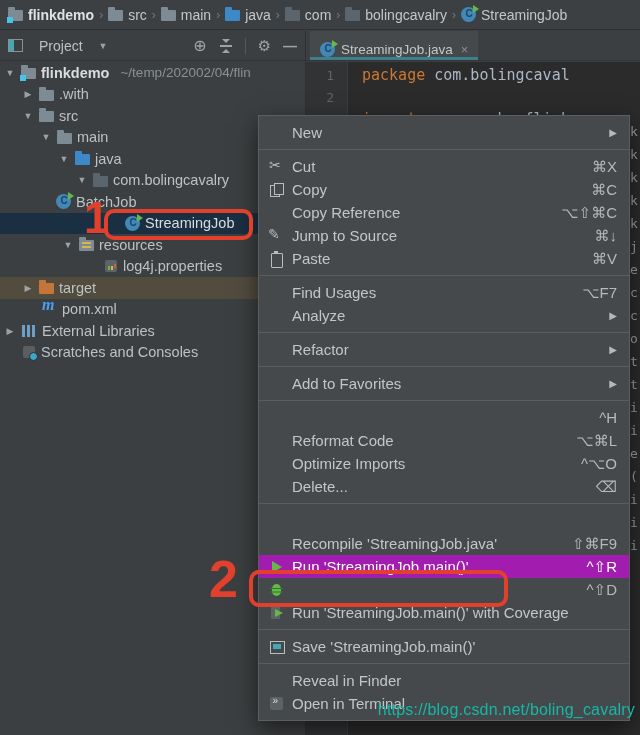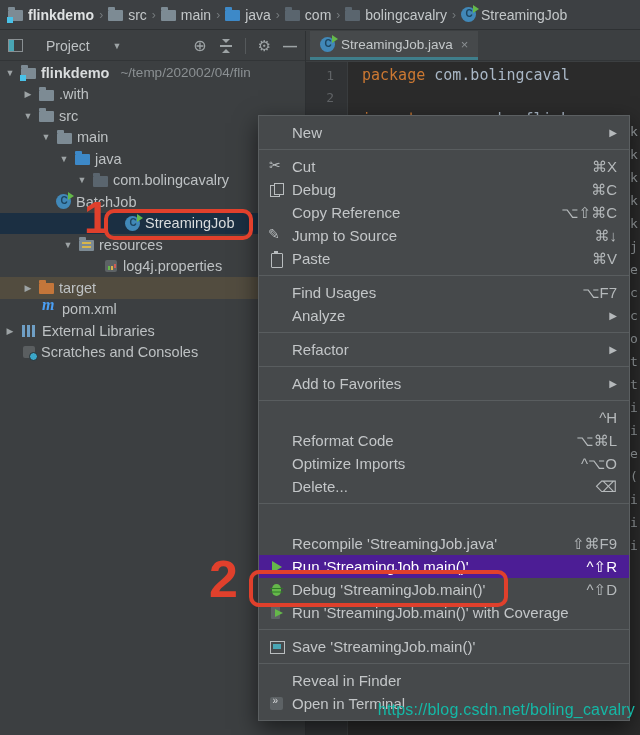--- a/index.html
+++ b/index.html
@@ -11,40 +11,40 @@
   
   .topbar { position:absolute; top:0; left:0; right:0; height:30px;
     background:#3d4043; border-bottom:1px solid #2e3133;
     display:flex; align-items:center; padding-left:8px; font-size:14px; }
   .crumb { display:flex; align-items:center; gap:5px; white-space:nowrap; }
   .crumb .lbl { color:#c3c7c9; }
   .crumb.first .lbl { font-weight:bold; color:#dfe2e3; }
   .crumb-sep { color:#74797c; margin:0 5px; font-size:12px; }
   
   .phead { position:absolute; top:31px; left:0; width:305px; height:30px;
-    display:flex; align-items:center; padding:0 8px; gap:23px; font-size:14px;
+    display:flex; align-items:center; padding:0 8px; gap:16px; font-size:14px;
     background:#3c3f41; border-bottom:1px solid #323537; }
   .ph-win { width:15px; height:13px; border:1px solid #8a9093; position:relative; flex:none; }
   .ph-win::before { content:""; position:absolute; left:0; top:0; bottom:0; width:5px; background:#49a6b5; }
   .ph-caret { font-size:9px; color:#9da3a5; }
   .ph-icons { margin-left:auto; display:flex; align-items:center; gap:12px; color:#9da3a5; }
   .ic-locate { font-size:16px; line-height:14px; }
   .ic-collapse { width:14px; height:14px; position:relative;
     background:linear-gradient(#9da3a5,#9da3a5) center/12px 2px no-repeat; }
   .ic-collapse::before { content:""; position:absolute; left:3px; top:0;
     border-left:4px solid transparent; border-right:4px solid transparent; border-top:4px solid #9da3a5; }
   .ic-collapse::after { content:""; position:absolute; left:3px; bottom:0;
     border-left:4px solid transparent; border-right:4px solid transparent; border-bottom:4px solid #9da3a5; }
   .ph-div { width:1px; height:16px; background:#55595b; }
   .ic-gear { font-size:15px; }
   .ic-min { font-weight:bold; color:#9da3a5; }
   
   .tabbar { position:absolute; top:31px; left:306px; right:0; height:30px;
     background:#3c3f41; border-bottom:1px solid #323537; display:flex; }
-  .tab { display:flex; align-items:center; gap:6px; padding:0 10px; margin-left:4px;
+  .tab { display:flex; align-items:flex-end; gap:6px; padding:0 10px; margin-left:4px;
     background:#46494b; border-bottom:3px solid #3f7e8b; font-size:13.5px; color:#c3c7c9; }
   .tab-close { color:#8b9093; font-size:13px; margin-left:2px; }
   
   .vdiv { position:absolute; left:305px; top:31px; bottom:0; width:1px; background:#2e3133; }
   
   .tree { position:absolute; top:62px; left:0; width:305px; bottom:0; font-size:14.5px; }
   .trow { height:21.5px; display:flex; align-items:center; gap:5px; white-space:nowrap; overflow:hidden; }
   .trow.selected { background:#1b2f42; }
   .trow.hilite { background:rgba(166,124,58,.22); }
   .arrow { width:12px; flex:none; font-size:9px; color:#9da3a5; text-align:center; }
@@ -90,21 +90,21 @@
   .kw { color:#cc7832; }
   .sliver { position:absolute; right:1px; top:58px; width:9px; color:#9aa0a3; font-size:13px;
     line-height:23px; white-space:pre-line; text-align:left; overflow:hidden; }
   
   .menu { position:absolute; left:258px; top:115px; width:372px; background:#46494b;
     border:1px solid #5b5f61; box-shadow:0 8px 22px rgba(0,0,0,.55);
     color:#c3c6c8; font-size:15px; z-index:10; }
   .msec { padding:5px 0; }
   .msec + .msec { border-top:1px solid #595d5f; }
   .mrow { height:23px; display:flex; align-items:center; padding:0 12px 0 8px; gap:6px; white-space:nowrap; }
-  .mrow.sel { background:#4c1d95; color:#ffffff; }
+  .mrow.sel { background:#a21caf; color:#ffffff; }
   .mrow.sel .mright, .mrow.sel .marrow { color:#ffffff; }
   .mico { width:19px; height:16px; flex:none; position:relative; }
   .mright { margin-left:auto; color:#b5b9bb; padding-left:14px; }
   .marrow { margin-left:auto; font-size:10px; color:#b5b9bb; }
   
   .mi-cut::after { content:"✂"; position:absolute; left:2px; top:-2px; font-size:14px; color:#b9bdbf; }
   .mi-copy::before { content:""; position:absolute; left:3px; top:3px; width:8px; height:10px; border:1px solid #b9bdbf; }
   .mi-copy::after { content:""; position:absolute; left:7px; top:1px; width:8px; height:10px;
     border:1px solid #b9bdbf; background:#46494b; }
   .mi-paste::before { content:""; position:absolute; left:4px; top:2px; width:10px; height:13px;
@@ -317,21 +317,21 @@
       </div>
     </div>
     <div class="msec">
       <div class="mrow">
         <span class="mico mi-cut"></span>
         <span>Cut</span>
         <span class="mright">⌘X</span>
       </div>
       <div class="mrow">
         <span class="mico mi-copy"></span>
-        <span>Debug</span>
+        <span>Copy</span>
         <span class="mright">⌘C</span>
       </div>
       <div class="mrow">
         <span class="mico"></span>
           <span>Copy Reference</span>
         <span class="mright">⌥⇧⌘C</span>
       </div>
       <div class="mrow">
         <span class="mico mi-jump"></span>
         <span>Jump to Source</span>
@@ -399,21 +399,20 @@
           <span>Recompile 'StreamingJob.java'</span>
         <span class="mright">⇧⌘F9</span>
       </div>
       <div class="mrow sel">
         <span class="mico mi-run"></span>
         <span>Run 'StreamingJob.main()'</span>
         <span class="mright">^⇧R</span>
       </div>
       <div class="mrow">
         <span class="mico mi-debug"></span>
-        <span>Debug 'StreamingJob.main()'</span>
         <span class="mright">^⇧D</span>
       </div>
       <div class="mrow">
         <span class="mico mi-cov"></span>
         <span>Run 'StreamingJob.main()' with Coverage</span>
       </div>
     </div>
     <div class="msec">
       <div class="mrow">
         <span class="mico mi-save"></span>

